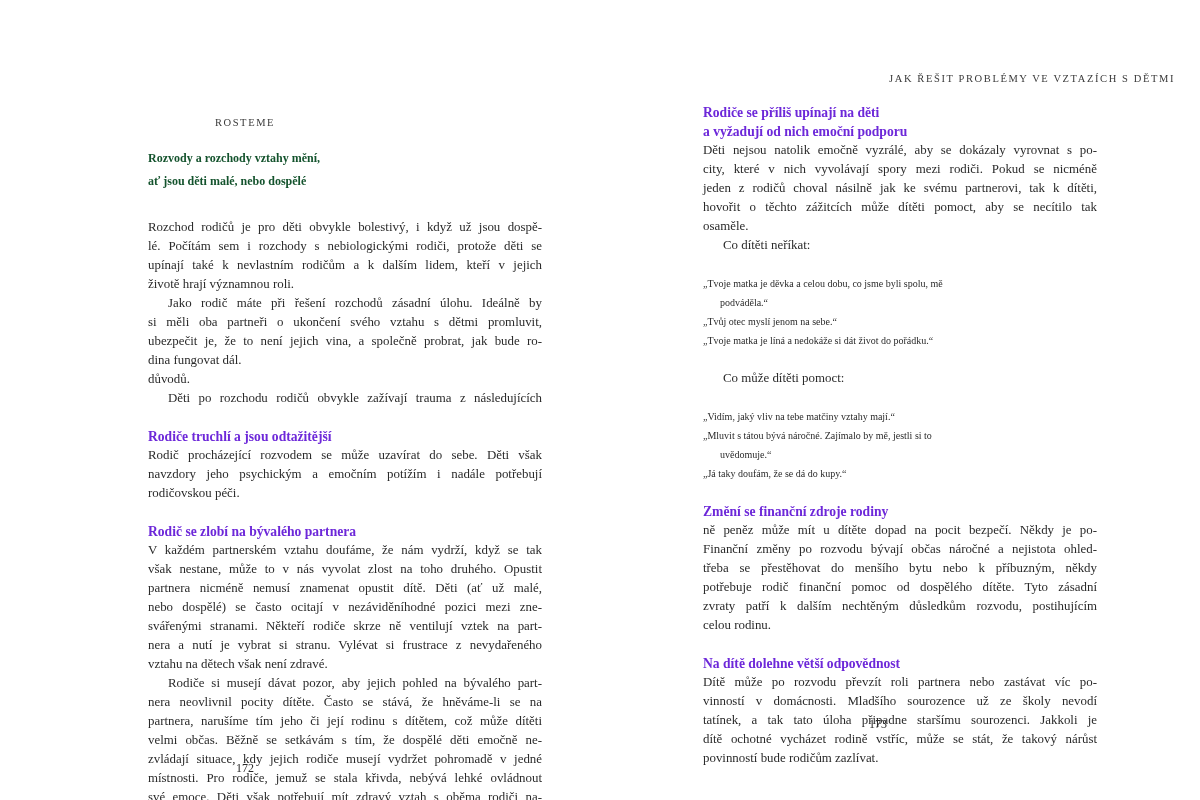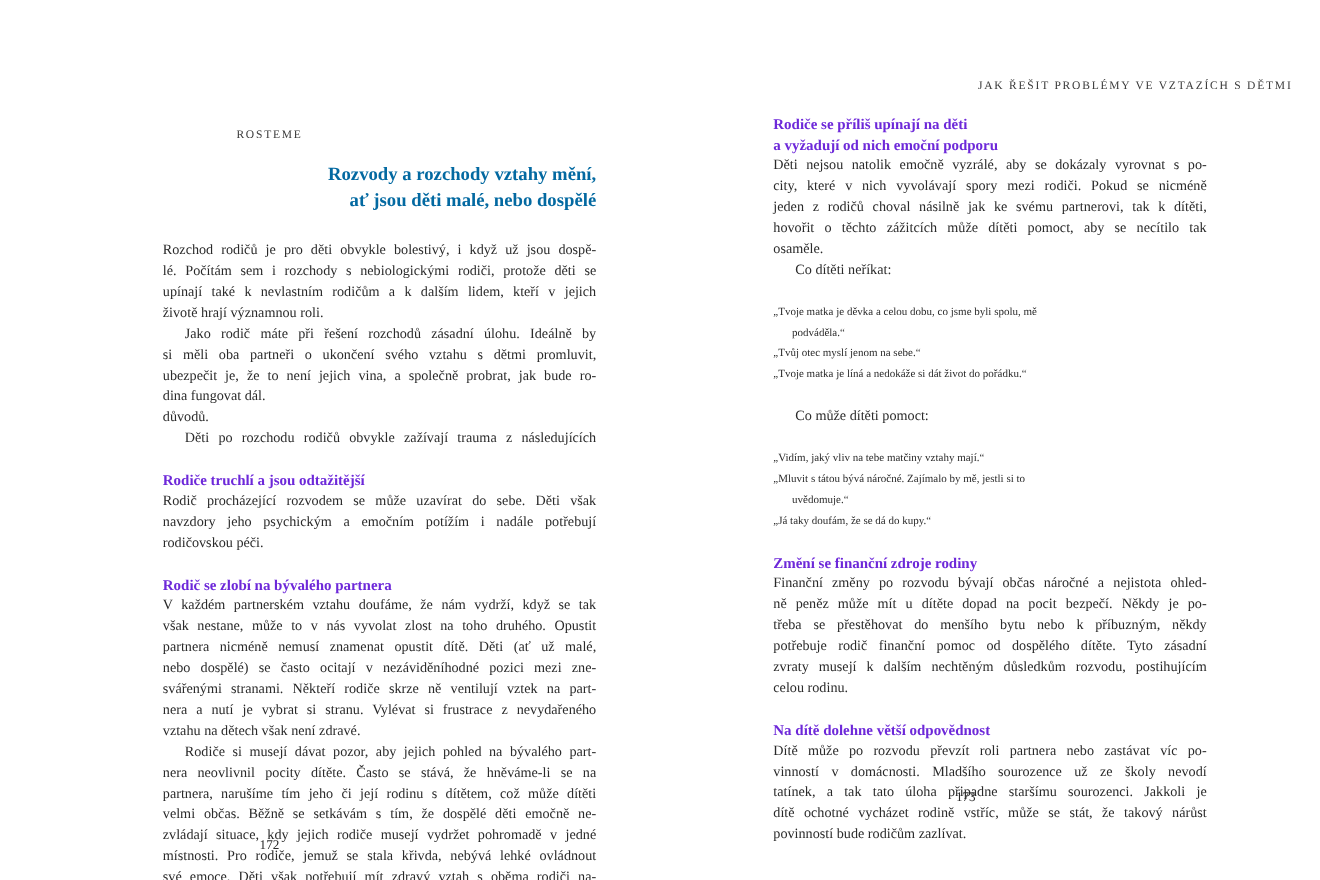--- a/index.html
+++ b/index.html
@@ -12,22 +12,22 @@
       font-size:10.5px; letter-spacing:1.6px; color:#3a3a3a; font-family:"Liberation Serif", serif; }
     #page-left .running-head { left:-55px; }
     #page-right .running-head { left:-25px;text-align:right; }
     .col { position:absolute; width:394px; }
     #page-left .col { left:148px; top:103px; }
     #page-right .col { left:703px; left:103px; top:103px; }
     .line { font-size:12.9px; line-height:19px; height:19px; white-space:nowrap;
       font-family:"Liberation Serif", serif; text-align:justify; text-align-last:justify; }
     .line.last { text-align-last:left; }
     .line.indent { padding-left:20px; }
-    .title { font-weight:bold; font-size:17px; line-height:23px; height:23px; white-space:nowrap;
-      font-family:"Liberation Serif", serif; color:#0369a1;text-align:right; }
+    .title { font-weight:bold; font-size:12px; line-height:23px; height:23px; white-space:nowrap;
+      font-family:"Liberation Serif", serif; color:#14532d; }
     .heading { font-weight:bold; font-size:13.6px; line-height:19px; height:19px; white-space:nowrap;
       font-family:"Liberation Serif", serif; color:#6d28d9; }
     .quote { font-size:10px; line-height:19px; height:19px; white-space:nowrap; font-family:"Liberation Serif", serif; }
     .quote.cont { padding-left:17px; }
     .gap { height:19px; }
     .gap-title { height:25px; }
     .page-num { position:absolute; top:717px; width:100%; text-align:center; font-size:12px;
       font-family:"Liberation Serif", serif; color:#2a2a2a; }
     #page-left .page-num { left:-55px; }
     #page-right .page-num { left:-22px; }
@@ -95,25 +95,25 @@
     <div class="quote">„Tvoje matka je líná a nedokáže si dát život do pořádku.“</div>
     <div class="gap"></div>
     <div class="line last indent">Co může dítěti pomoct:</div>
     <div class="gap"></div>
     <div class="quote">„Vidím, jaký vliv na tebe matčiny vztahy mají.“</div>
     <div class="quote">„Mluvit s tátou bývá náročné. Zajímalo by mě, jestli si to</div>
     <div class="quote cont">uvědomuje.“</div>
     <div class="quote">„Já taky doufám, že se dá do kupy.“</div>
     <div class="gap"></div>
     <div class="heading">Změní se finanční zdroje rodiny</div>
+    <div class="line">ně peněz může mít u dítěte dopad na pocit bezpečí. Někdy je po-</div>
     <div class="line">Finanční změny po rozvodu bývají občas náročné a nejistota ohled-</div>
-    <div class="line">ně peněz může mít u dítěte dopad na pocit bezpečí. Někdy je po-</div>
     <div class="line">třeba se přestěhovat do menšího bytu nebo k příbuzným, někdy</div>
     <div class="line">potřebuje rodič finanční pomoc od dospělého dítěte. Tyto zásadní</div>
-    <div class="line">zvraty musejí k dalším nechtěným důsledkům rozvodu, postihujícím</div>
+    <div class="line">zvraty patří k dalším nechtěným důsledkům rozvodu, postihujícím</div>
     <div class="line last">celou rodinu.</div>
     <div class="gap"></div>
     <div class="heading">Na dítě dolehne větší odpovědnost</div>
     <div class="line">Dítě může po rozvodu převzít roli partnera nebo zastávat víc po-</div>
     <div class="line">vinností v domácnosti. Mladšího sourozence už ze školy nevodí</div>
     <div class="line">tatínek, a tak tato úloha připadne staršímu sourozenci. Jakkoli je</div>
     <div class="line">dítě ochotné vycházet rodině vstříc, může se stát, že takový nárůst</div>
     <div class="line last">povinností bude rodičům zazlívat.</div>
   </div>
   <div class="page-num">173</div>

